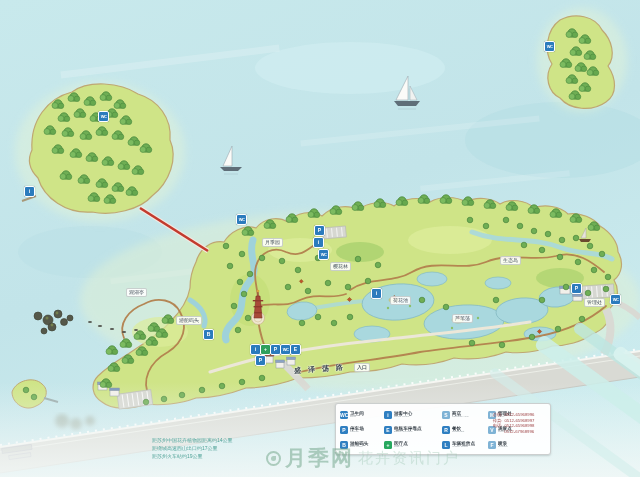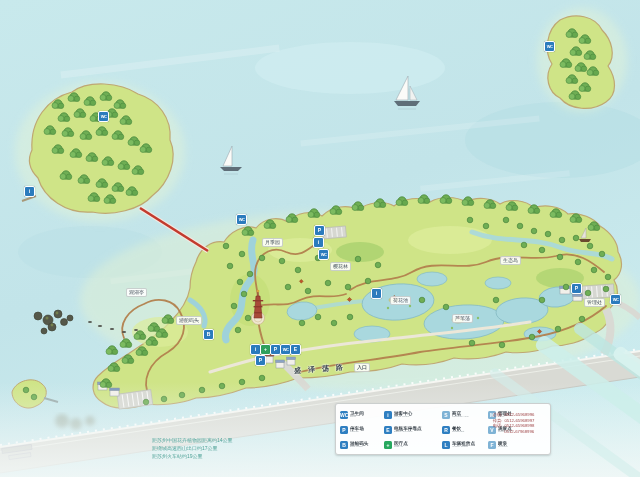--- a/index.html
+++ b/index.html
@@ -572,14 +572,19 @@
         </div>
   </div>
 </div>
 
 <div class="distances">
   <div>距苏州中国花卉植物园距离约14公里</div>
   <div>距绕城高速西山出口约17公里</div>
   <div>距苏州火车站约19公里</div>
 </div>
 
-
+<div class="wm">
+  <span class="wm-logo"></span>
+  <span class="wm-brand">月季网</span>
+  <span class="wm-suffix">花卉资讯门户</span>
 </div>
 
+</div>
+
 </body></html>

